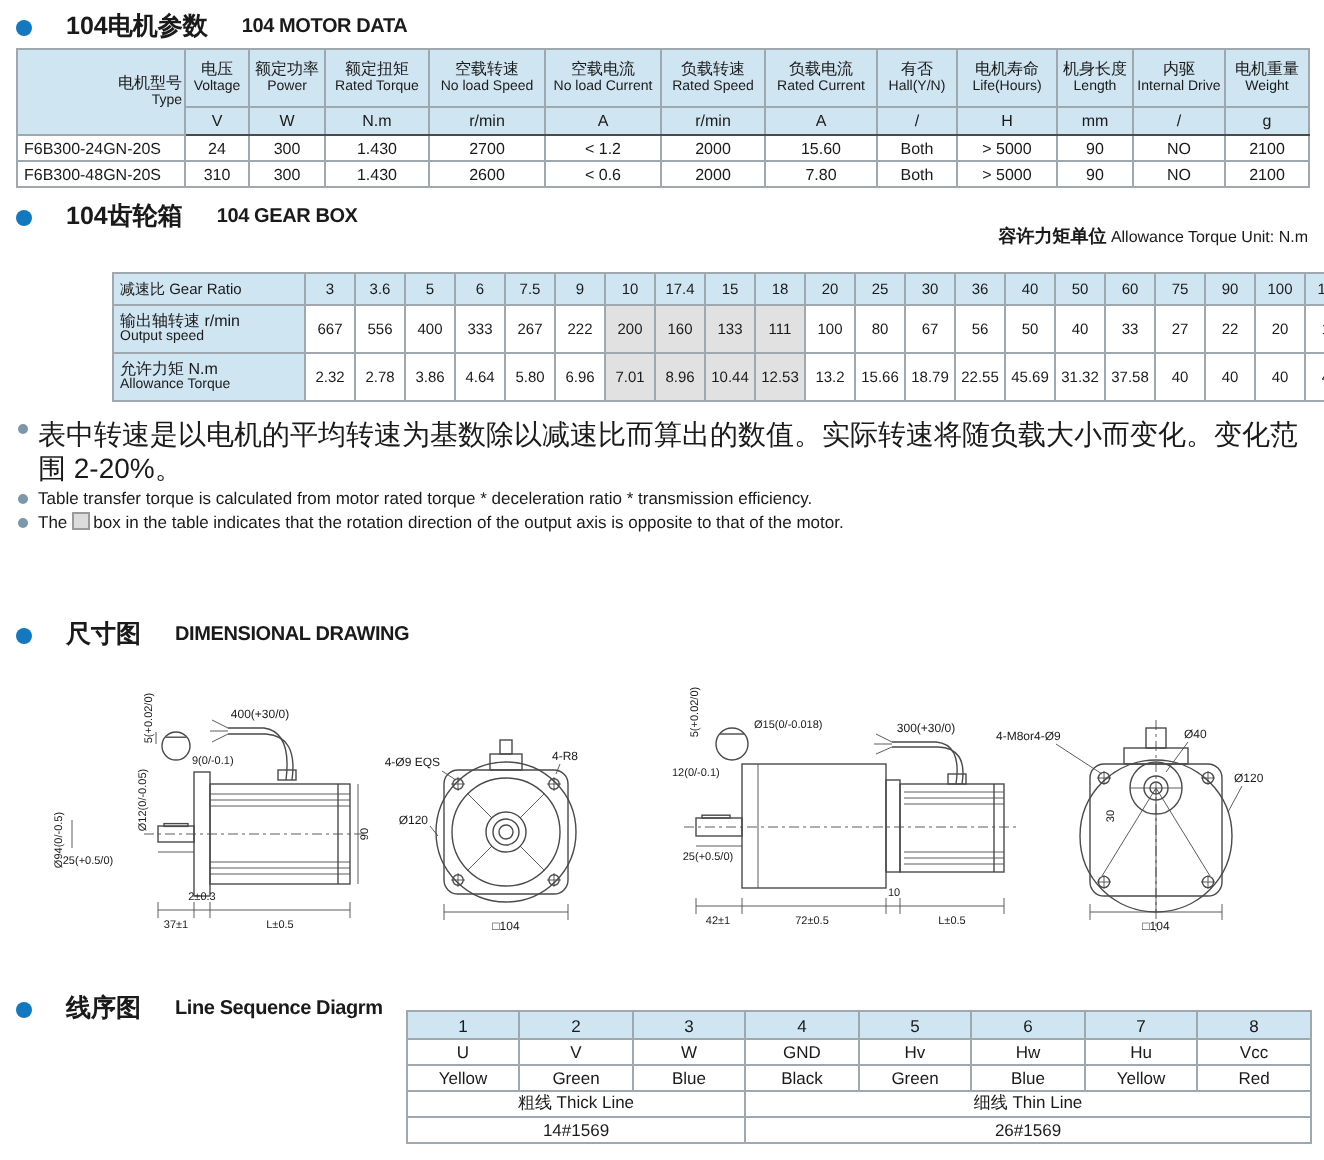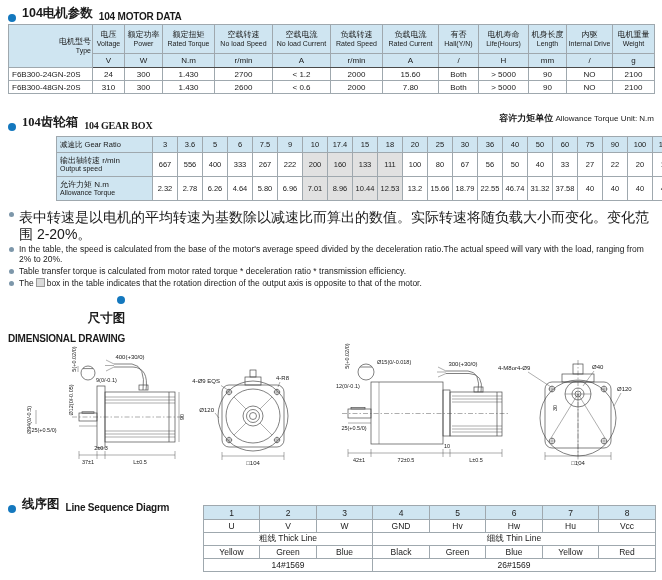--- a/index.html
+++ b/index.html
@@ -1,21 +1,21 @@
 <!DOCTYPE html>
 <html><head>
 <meta charset="utf-8">
 <style>
   html,body{margin:0;padding:0;}
   body{width:662px;height:580px;background:#fff;}
   .page{position:relative;width:662px;height:580px;background:#ffffff;overflow:hidden;
         font-family:"Liberation Sans",sans-serif;color:#1a1a1a;}
 
   
-  .sec-head{position:absolute;left:8px;display:flex;align-items:flex-end;gap:6px;white-space:nowrap;}
+  .sec-head{position:absolute;left:8px;display:flex;align-items:center;gap:17px;white-space:nowrap;}
   .sec-head .dot{width:8px;height:8px;border-radius:50%;background:#1478be;flex:none;}
   .sec-head .zh{font-weight:bold;font-size:12.5px;}
   .sec-head .en{font-weight:bold;font-size:10px;letter-spacing:-0.2px;}
   .unit-note{position:absolute;right:8px;top:112px;font-size:8px;white-space:nowrap;}
   .unit-note .zh{font-weight:bold;font-size:9px;margin-left:41px;}
 
   
   .tbl{position:absolute;border-collapse:collapse;table-layout:fixed;text-align:center;
        border-top:1.5px solid #4a4a4a;border-bottom:1.5px solid #4a4a4a;}
   .tbl td,.tbl th{border:0.8px solid #9fa8ae;font-weight:normal;padding:0 1px;overflow:hidden;white-space:nowrap;}
@@ -173,21 +173,21 @@
           <td>7.80</td>
           <td>Both</td>
           <td>&gt; 5000</td>
           <td>90</td>
           <td>NO</td>
           <td>2100</td>
         </tr>
     </tbody>
   </table>
 
-  <div class="sec-head" style="top:114px;font-family:Liberation Serif, serif;">
+  <div class="sec-head" style="top:100px;">
     <span class="dot"></span>
     <span class="zh">104齿轮箱</span>
     <span class="en">104 GEAR BOX</span>
   </div>
   <div class="unit-note">
     <span class="zh">容许力矩单位</span>
     <span>Allowance Torque Unit: N.m</span>
   </div>
 
   <table class="tbl gear" style="top:136px;left:8px;width:646px;margin-left:48px;">
@@ -249,60 +249,57 @@
           <td>17</td>
           <td>13</td>
         </tr>
       <tr class="dr">
         <th class="rl">
           <div>允许力矩 N.m</div>
           <div class="en">Allowance Torque</div>
         </th>
       <td>2.32</td>
           <td>2.78</td>
-          <td>6.26</td>
+          <td>3.86</td>
           <td>4.64</td>
           <td>5.80</td>
           <td>6.96</td>
           <td class="shaded">7.01</td>
           <td class="shaded">8.96</td>
           <td class="shaded">10.44</td>
           <td class="shaded">12.53</td>
           <td>13.2</td>
           <td>15.66</td>
           <td>18.79</td>
           <td>22.55</td>
-          <td>46.74</td>
+          <td>45.69</td>
           <td>31.32</td>
           <td>37.58</td>
           <td>40</td>
           <td>40</td>
           <td>40</td>
           <td>40</td>
           <td>40</td>
         </tr>
     </tbody>
   </table>
 
   <div class="notes">
     <div class="note zh">
       <span class="nb"></span><span>表中转速是以电机的平均转速为基数除以减速比而算出的数值。实际转速将随负载大小而变化。变化范围 2-20%。</span>
-    </div>
-    <div class="note en">
-      <span class="nb"></span><span>In the table, the speed is calculated from the base of the motor's average speed  divided by the deceleration ratio.The actual speed will vary with the load, ranging from 2% to 20%.</span>
     </div>
     <div class="note en">
       <span class="nb"></span><span>Table transfer torque is calculated from motor rated torque * deceleration ratio * transmission efficiency.</span>
     </div>
     <div class="note en">
       <span class="nb"></span><span>The</span><span class="gbox"></span><span>box in the table indicates that the rotation direction of the output axis is opposite to that of the motor.</span>
     </div>
   </div>
 
-  <div class="sec-head" style="top:296px;flex-direction:column;">
+  <div class="sec-head" style="top:309px;">
     <span class="dot"></span>
     <span class="zh">尺寸图</span>
     <span class="en">DIMENSIONAL DRAWING</span>
   </div>
 
   <svg class="draw" viewBox="0 0 662 168">
 
     <g>
       <circle cx="88" cy="47" r="7"></circle>
       <line x1="83" y1="42.6" x2="93" y2="42.6"></line>
@@ -453,33 +450,33 @@
           <td>U</td>
           <td>V</td>
           <td>W</td>
           <td>GND</td>
           <td>Hv</td>
           <td>Hw</td>
           <td>Hu</td>
           <td>Vcc</td>
         </tr>
       <tr>
-        <td colspan="3">粗线 Thick Line</td>
-        <td colspan="5">细线 Thin Line</td>
-      </tr>
-      <tr>
           <td>Yellow</td>
           <td>Green</td>
           <td>Blue</td>
           <td>Black</td>
           <td>Green</td>
           <td>Blue</td>
           <td>Yellow</td>
           <td>Red</td>
         </tr>
       <tr>
+        <td colspan="3">粗线 Thick Line</td>
+        <td colspan="5">细线 Thin Line</td>
+      </tr>
+      <tr>
         <td colspan="3">14#1569</td>
         <td colspan="5">26#1569</td>
       </tr>
     </tbody>
   </table>
 
 </div>
 
 </body></html>

